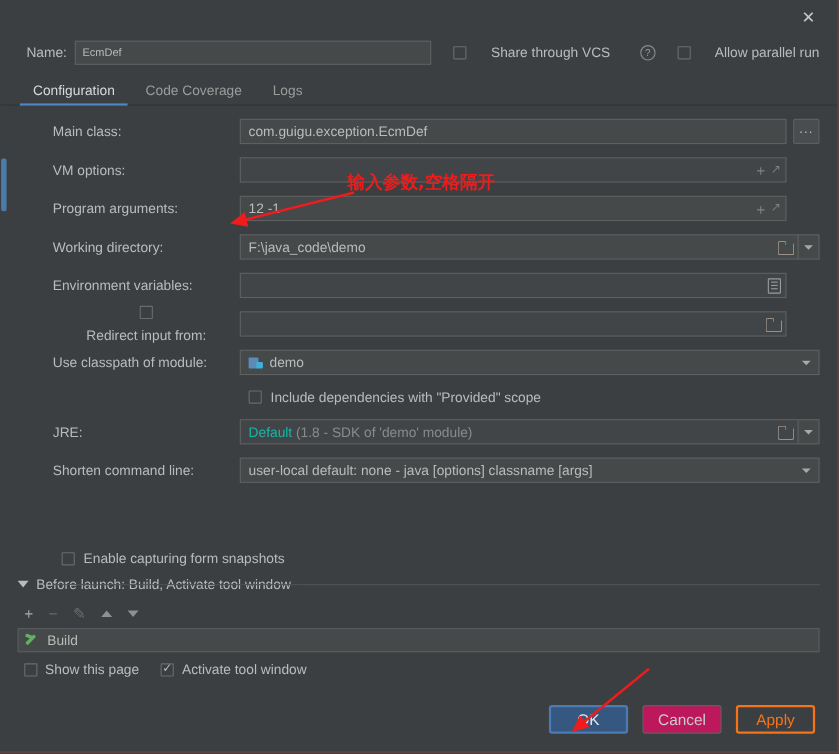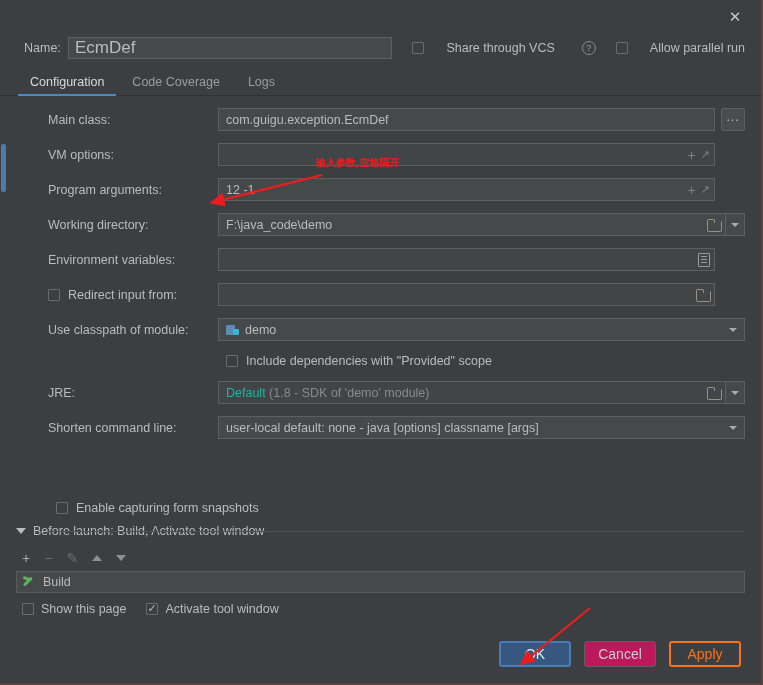--- a/index.html
+++ b/index.html
@@ -54,21 +54,21 @@
     padding: 0 16px 0 24px;
     position: relative;
   }
   #name-label { width: 48px; color: #bbbbbb; }
   #name-input {
     width: 353px; height: 22px;
     background: #45494a;
     border: 1px solid #5e6060;
     color: #bbbbbb;
     font-family: "Liberation Sans", sans-serif;
-    font-size: 17px;
+    font-size: 10px;
     padding: 0 6px;
     outline: none;
   }
   .hdr-check {
     display: flex; align-items: center;
     margin-left: 20px;
     gap: 22px;
     white-space: nowrap;
   }
   .cbox {
@@ -153,21 +153,21 @@
     display: flex;
     align-items: center;
     height: 35px;
   }
   .lab {
     width: 170px;
     flex: 0 0 170px;
     color: #bbbbbb;
   }
   .lab.with-check {
-    display: flex; align-items: center; gap: 8px;
+    display: flex; align-items: center; gap: 8px; flex-direction: column;
   }
   .field {
     flex: 1 1 auto;
     height: 23px;
     background: #45494a;
     border: 1px solid #5e6060;
     display: flex;
     align-items: center;
     padding: 0 4px 0 7px;
     color: #bbbbbb;
@@ -387,21 +387,21 @@
     border: 2px solid #f97316;
     color: #f97316;
     cursor: default;
   }
 
   
   #anno-text {
     position: absolute;
     left: 316px; top: 156px;
     color: #ee1c1c;
-    font-size: 10px;
+    font-size: 16px;
     font-weight: bold;
     font-family: "DejaVu Sans", sans-serif;
     white-space: nowrap;
     pointer-events: none;
   }
   svg.anno {
     position: absolute;
     left: 0; top: 0;
     width: 763px; height: 685px;
     pointer-events: none;

